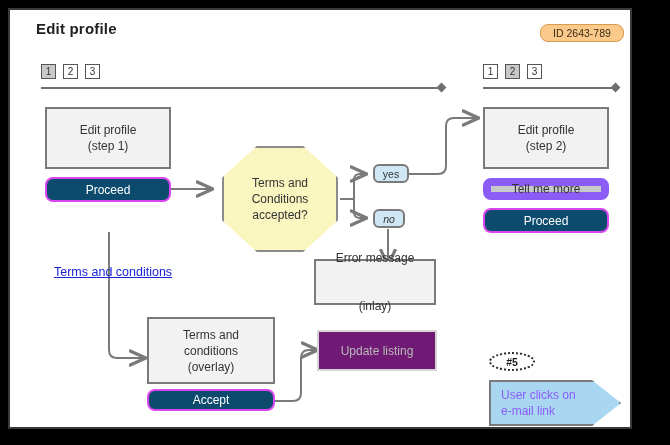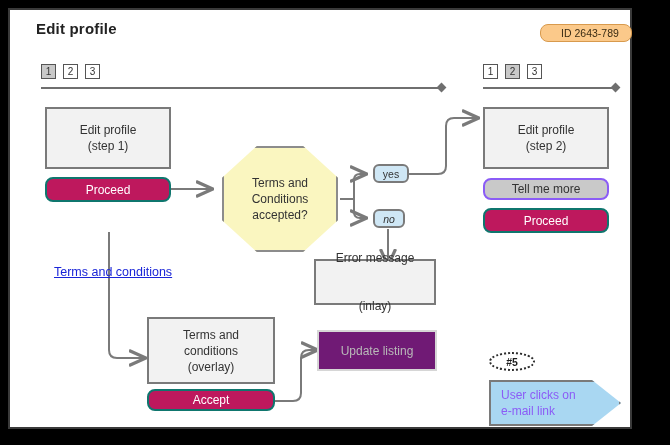--- a/index.html
+++ b/index.html
@@ -39,21 +39,20 @@
     left: 530px; top: 14px;
     width: 82px; height: 16px;
     background: #fbc98a;
     border: 1px solid #d89a4d;
     border-radius: 8px;
     color: #3a2c14;
     font-size: 10.5px;
     display: flex;
     align-items: center;
     justify-content: center;
-    padding-left: 8px;
   }
 
   
   .steps { display: flex; gap: 7px; }
   .step-box {
     width: 15px; height: 15px;
     border: 1px solid #555555;
     background: #ffffff;
     color: #333333;
     font-size: 10px;
@@ -96,27 +95,27 @@
   
   .btn {
     box-sizing: border-box;
     display: flex;
     align-items: center;
     justify-content: center;
     font-size: 12px;
     border-radius: 8px;
   }
   .btn-dark {
-    background: #be185d;
-    border: 2px solid #0f766e;
+    background: #0c4a6e;
+    border: 2px solid #d946ef;
     color: #ffffff;
   }
   .btn-grey {
     background: #c9c9c9;
-    border: 2px solid #8b5cf6;
+    border: 8px solid #8b5cf6;
     color: #333333;
   }
 
   
   #decision {
     left: 212px; top: 136px;
     width: 116px; height: 106px;
   }
   #decision .oct {
     position: absolute;

